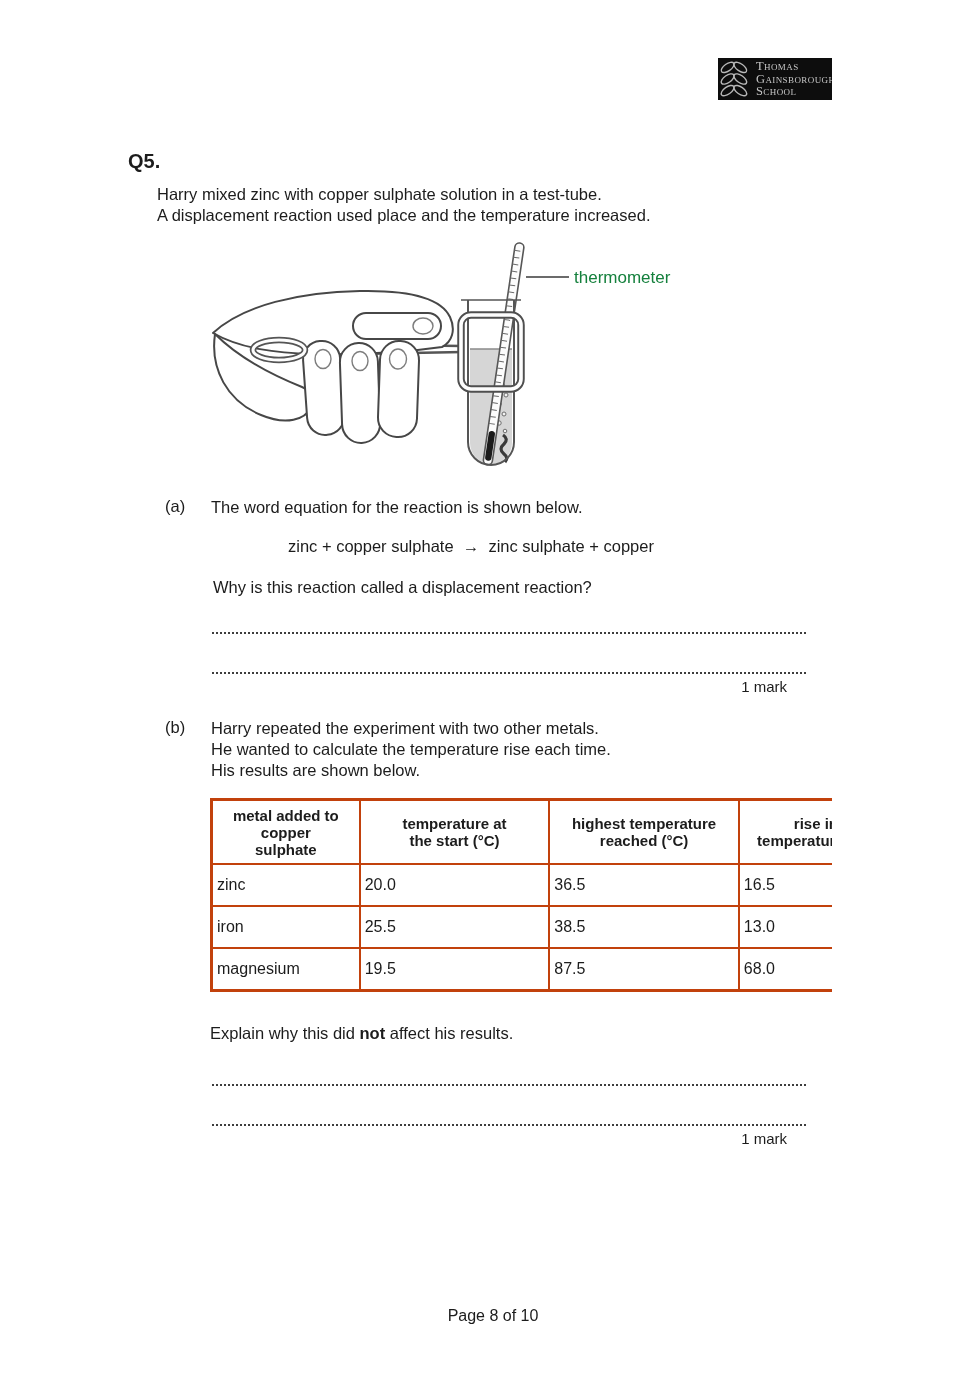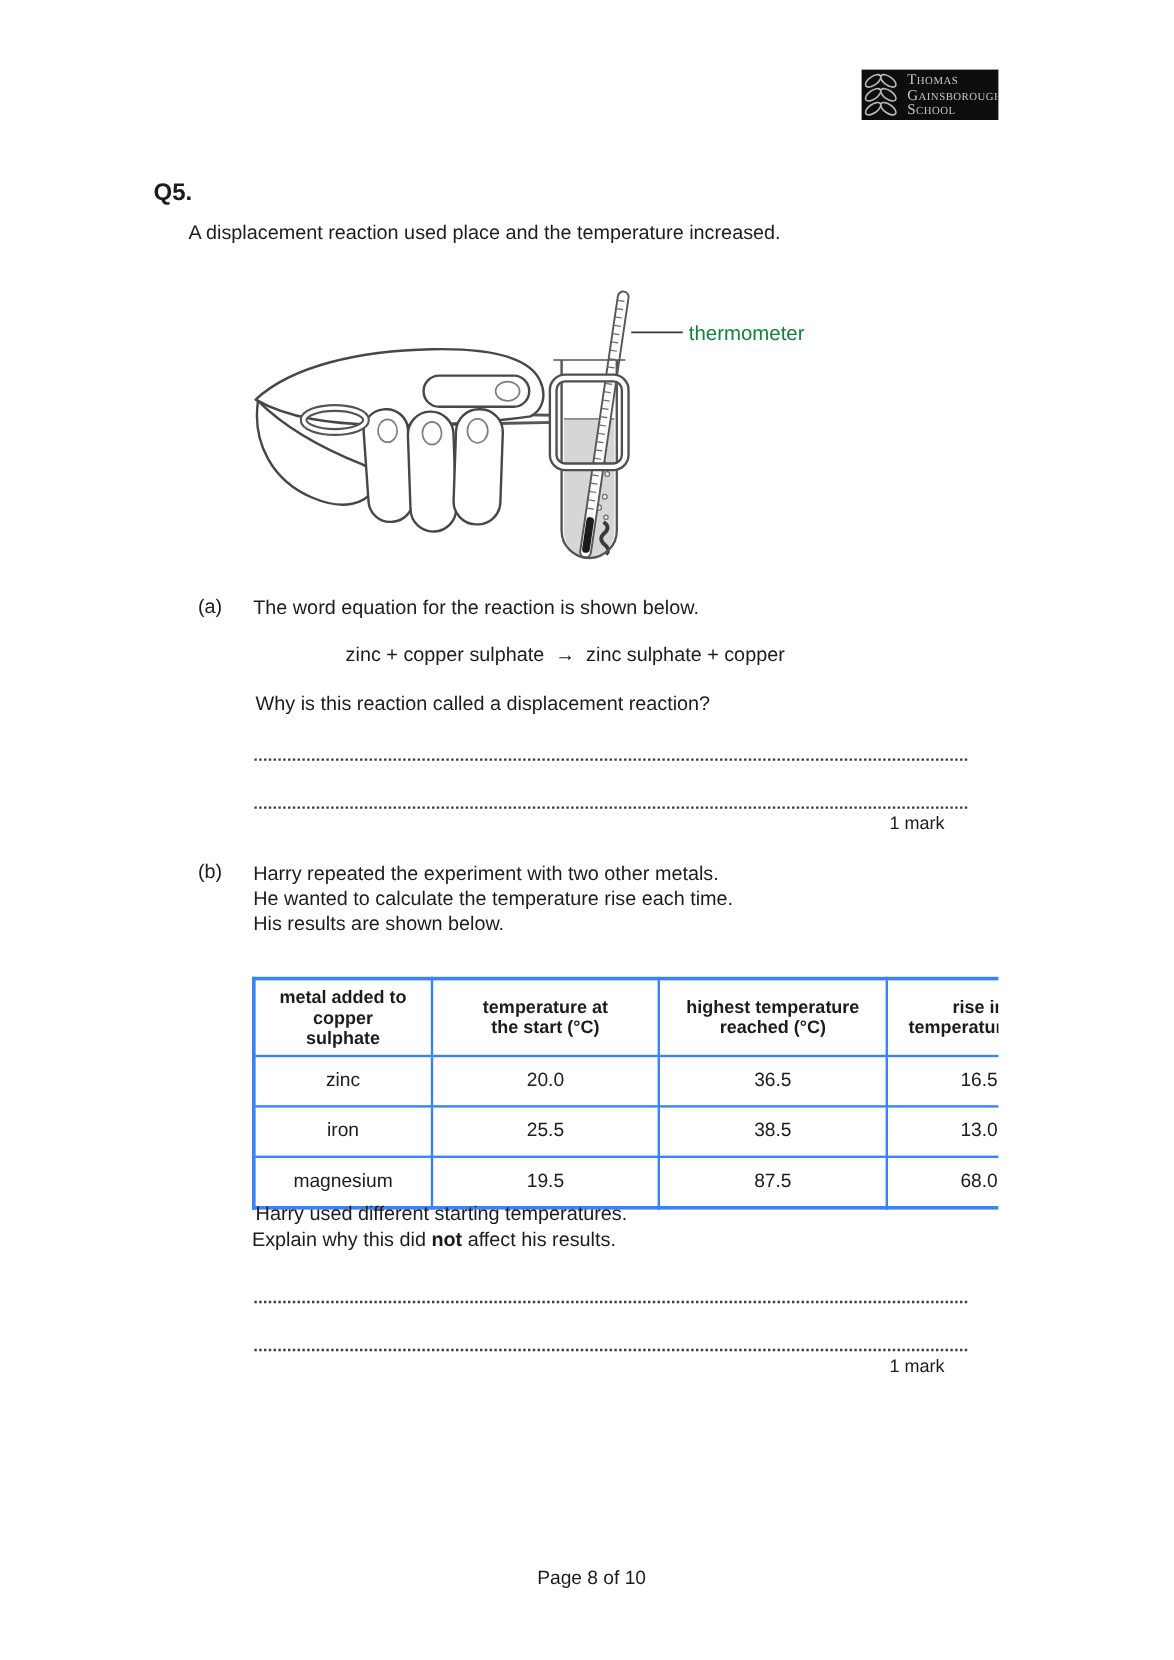--- a/index.html
+++ b/index.html
@@ -16,24 +16,24 @@
   .mark-label{font-size:15px;}
   
   .logo-box{
     left:718px;top:58px;width:142px;height:42px;background:#0d0d0d;
     display:flex;align-items:center;padding:0;box-sizing:border-box;
   }
   .logo-text{margin-left:4px;color:#c6c6c6;font-family:"Liberation Serif","DejaVu Serif",serif;
     font-variant:small-caps;font-size:12.5px;line-height:12.5px;letter-spacing:0.4px;}
   
   table.results{border-collapse:collapse;table-layout:fixed;width:685px;}
-  table.results,table.results th,table.results td{border:2px solid #3b82f6;margin-top:16px;}
+  table.results,table.results th,table.results td{border:2px solid #c2410c;}
   table.results{border-width:3px;}
   table.results th{font-size:15px;font-weight:bold;height:58px;text-align:center;vertical-align:middle;padding:2px 4px;}
-  table.results td{font-size:16px;height:40px;text-align:center;vertical-align:middle;padding:0 4px;}
+  table.results td{font-size:16px;height:40px;vertical-align:middle;padding:0 4px;}
   table.results th span{display:inline-block;}
   .w-c1{width:21.5%;} .w-c2{width:28%;} .w-c3{width:28%;} .w-c4{width:22.5%;}
   .figure-label{font-size:17px;color:#15803d;}
   .footer{left:12px;top:1307px;width:962px;text-align:center;font-size:16px;}
 </style>
 </head>
 <body>
 
 <div class="page">
 
@@ -51,20 +51,21 @@
     <div class="logo-text">
       <div>Thomas</div>
       <div>Gainsborough</div>
       <div>School</div>
     </div>
   </div>
 
   <div class="abs q-number" style="left:128px;top:150px;">Q5.</div>
 
   <div class="abs body-text" style="left:157px;top:184px;">
+    <div>Harry mixed zinc with copper sulphate solution in a test-tube.</div>
     <div>A displacement reaction used place and the temperature increased.</div>
   </div>
 
   <svg class="abs" style="left:205px;top:237px;" width="485" height="240" viewBox="0 0 485 240">
 
     <g>
       <path d="M265,112 L265,206 A21,21 0 0 0 307,206 L307,112 Z" fill="#d6d6d6"></path>
       <line x1="265" y1="112" x2="307" y2="112" stroke="#8a8a8a" stroke-width="1.5"></line>
     </g>
 
@@ -191,21 +192,20 @@
     </tr>
     <tr>
       <td>magnesium</td>
       <td>19.5</td>
       <td>87.5</td>
       <td>68.0</td>
     </tr>
   </tbody>
     </table>
 
-  <div class="abs body-text" style="left:213px;top:1002px;">Harry used different starting temperatures.</div>
   <div class="abs body-text" style="left:210px;top:1023px;">
     <span>Explain why this did </span><span style="font-weight:bold;">not</span><span> affect his results.</span>
   </div>
   <div class="abs answer-line" style="top:1082px;"></div>
   <div class="abs answer-line" style="top:1122px;"></div>
   <div class="abs mark-label" style="right:45px;top:1130px;">1 mark</div>
 
   <div class="abs footer">Page 8 of 10</div>
 
 </div>

